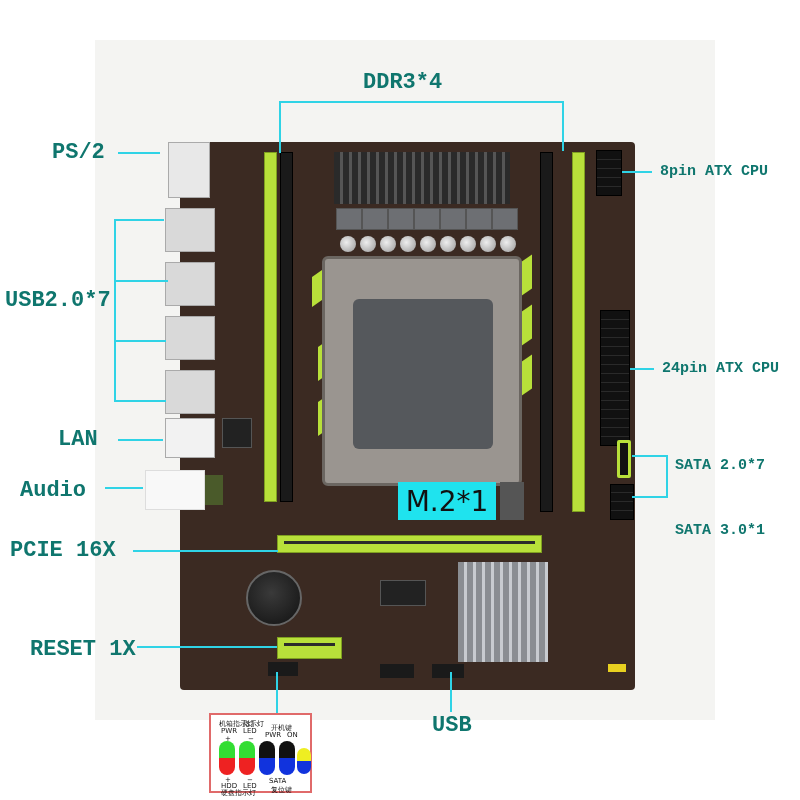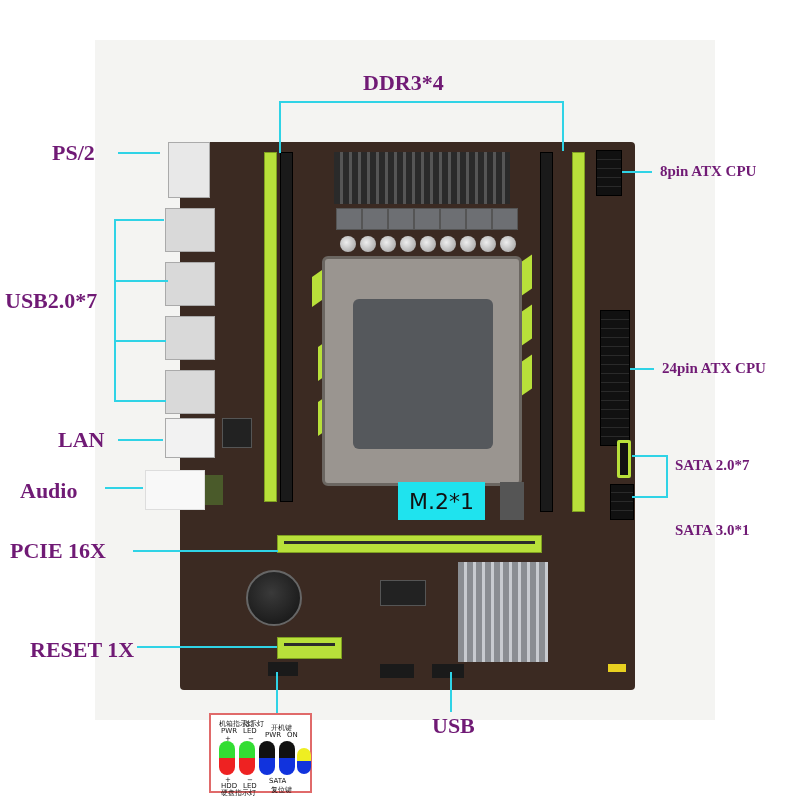--- a/index.html
+++ b/index.html
@@ -1,40 +1,40 @@
 <!DOCTYPE html>
 <html><head>
 <meta charset="utf-8">
 <style>
   * { box-sizing: border-box; margin: 0; padding: 0; }
   html, body { width: 800px; height: 800px; background: #ffffff; overflow: hidden; }
   body { position: relative; font-family: "Liberation Sans", sans-serif; }
   .bg-fade { position: absolute; left: 95px; top: 40px; width: 620px; height: 680px; background: #f4f4f2; }
-  .label { position: absolute; font-weight: bold; color: #701a75; font-size: 22px; white-space: nowrap; font-family: Liberation Serif, serif; }
+  .label { position: absolute; font-weight: bold; color: #0f766e; font-size: 22px; white-space: nowrap; font-family: Liberation Mono, monospace; }
   .label.sm { font-size: 15px; }
   .line { position: absolute; background: #2fd3e6; }
   
   .board { position: absolute; left: 180px; top: 142px; width: 455px; height: 548px; background: #3b2a22; border-radius: 4px; }
   .board-dark { position: absolute; background: #1e1a18; }
   .io { position: absolute; background: #d9d9d9; border: 1px solid #aaa; }
   .dimm { position: absolute; width: 13px; background: #b8e03a; border: 1px solid #7fa020; }
   .dimm.black { background: #1a1a1a; border-color: #000; }
   .stripe { position: absolute; background: #b8e03a; transform: skewY(-35deg); }
   .heatsink { position: absolute; background: repeating-linear-gradient(90deg, #2a2a2a 0 6px, #555 6px 9px); }
   .heatsink.grey { background: repeating-linear-gradient(90deg, #8a8d92 0 6px, #c8cbd0 6px 9px); }
   .choke { position: absolute; width: 26px; height: 22px; background: #6d6f73; border: 1px solid #555; }
   .cap { position: absolute; width: 16px; height: 16px; border-radius: 50%; background: radial-gradient(circle at 40% 40%, #eee, #999); }
   .socket { position: absolute; left: 322px; top: 256px; width: 200px; height: 230px; background: #9a9590; border: 3px solid #6b6661; border-radius: 6px; }
   .socket-inner { position: absolute; left: 28px; top: 40px; width: 140px; height: 150px; background: #55585c; border-radius: 6px; }
   .pcie { position: absolute; background: #b8e03a; border: 1px solid #7fa020; }
   .pcie .slot { position: absolute; left: 6px; right: 6px; top: 5px; height: 3px; background: #2b2b2b; }
   .atx { position: absolute; background: #111; border: 1px solid #000; background-image: repeating-linear-gradient(0deg, #111 0 8px, #2a2a2a 8px 9px), repeating-linear-gradient(90deg, transparent 0 8px, #2a2a2a 8px 9px); }
   .sata { position: absolute; width: 14px; height: 38px; border: 3px solid #b8e03a; background: #111; border-radius: 2px; }
   .battery { position: absolute; left: 246px; top: 570px; width: 56px; height: 56px; border-radius: 50%; background: radial-gradient(circle at 45% 40%, #3a3a3a, #111); border: 2px solid #666; }
-  .m2 { position: absolute; left: 398px; top: 482px; width: 87px; height: 38px; background: #1fe3ee; display: flex; align-items: center; justify-content: center; font-size: 22px; color: #111; font-family: "DejaVu Sans", sans-serif; }
+  .m2 { position: absolute; left: 398px; top: 482px; width: 98px; height: 38px; background: #1fe3ee; display: flex; align-items: center; justify-content: center; font-size: 28px; color: #111; font-family: "DejaVu Sans", sans-serif; }
   .header { position: absolute; height: 14px; background: #1a1a1a; }
   .chip { position: absolute; background: #222; border: 1px solid #555; }
   
   .panel { position: absolute; left: 209px; top: 713px; width: 103px; height: 80px; border: 2px solid #e06a6a; background: #fff; }
   .panel .cap-txt { position: absolute; font-size: 7px; color: #111; white-space: nowrap; font-family: "DejaVu Sans", sans-serif; }
   .pin { position: absolute; width: 16px; height: 34px; border-radius: 8px; overflow: hidden; }
   .pin .top { height: 50%; }
   .pin .bot { height: 50%; }
 </style>
 </head>

